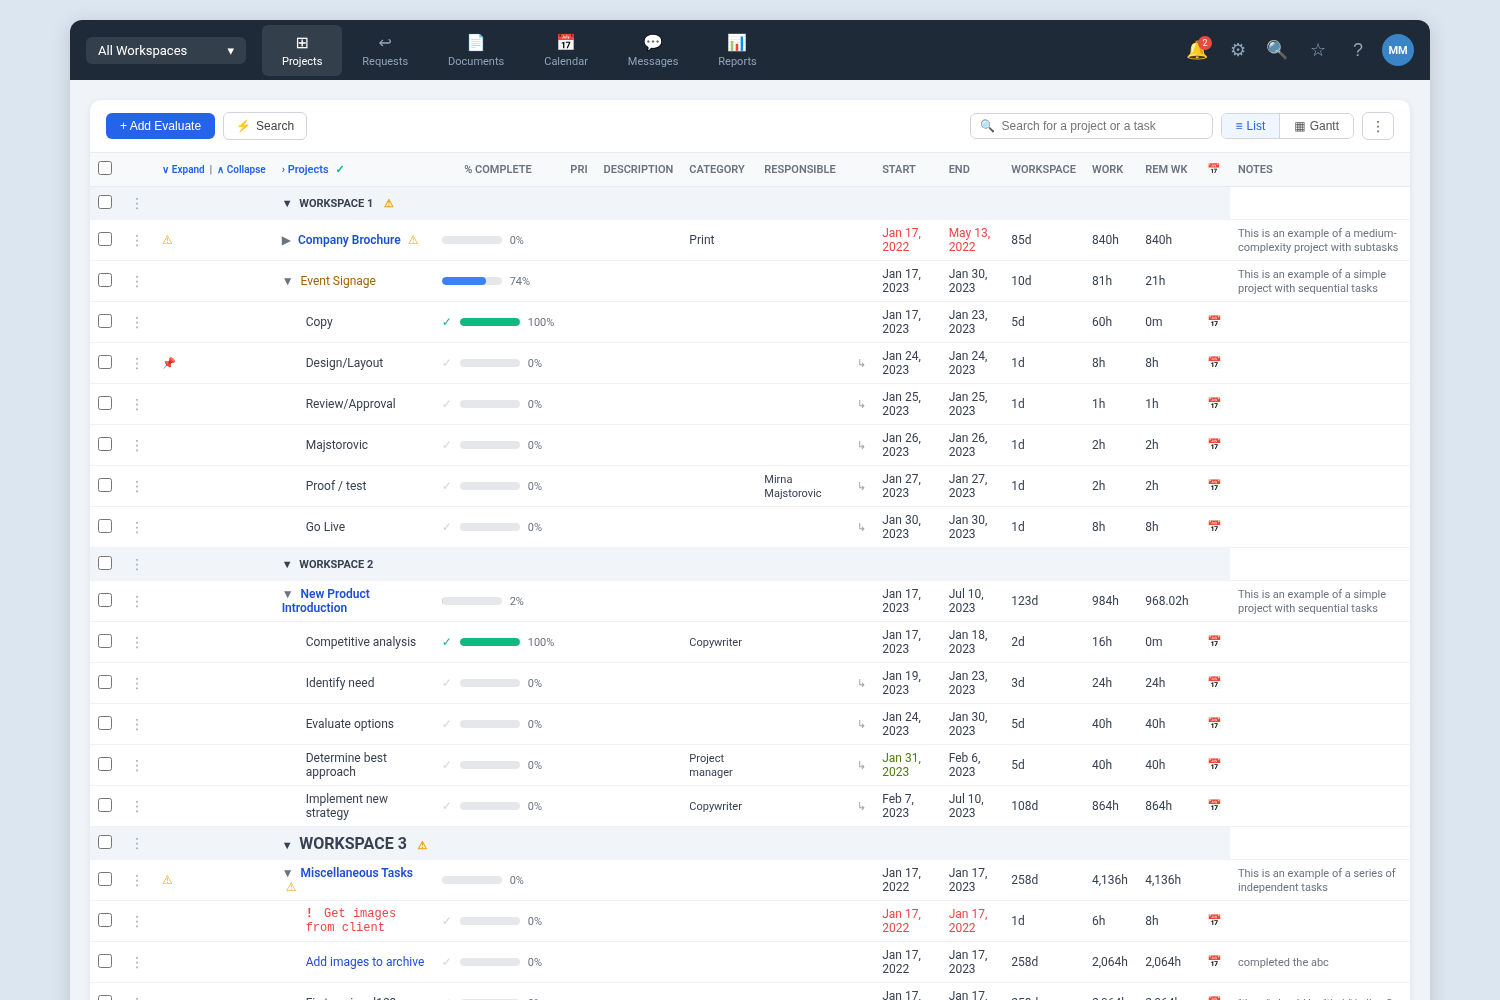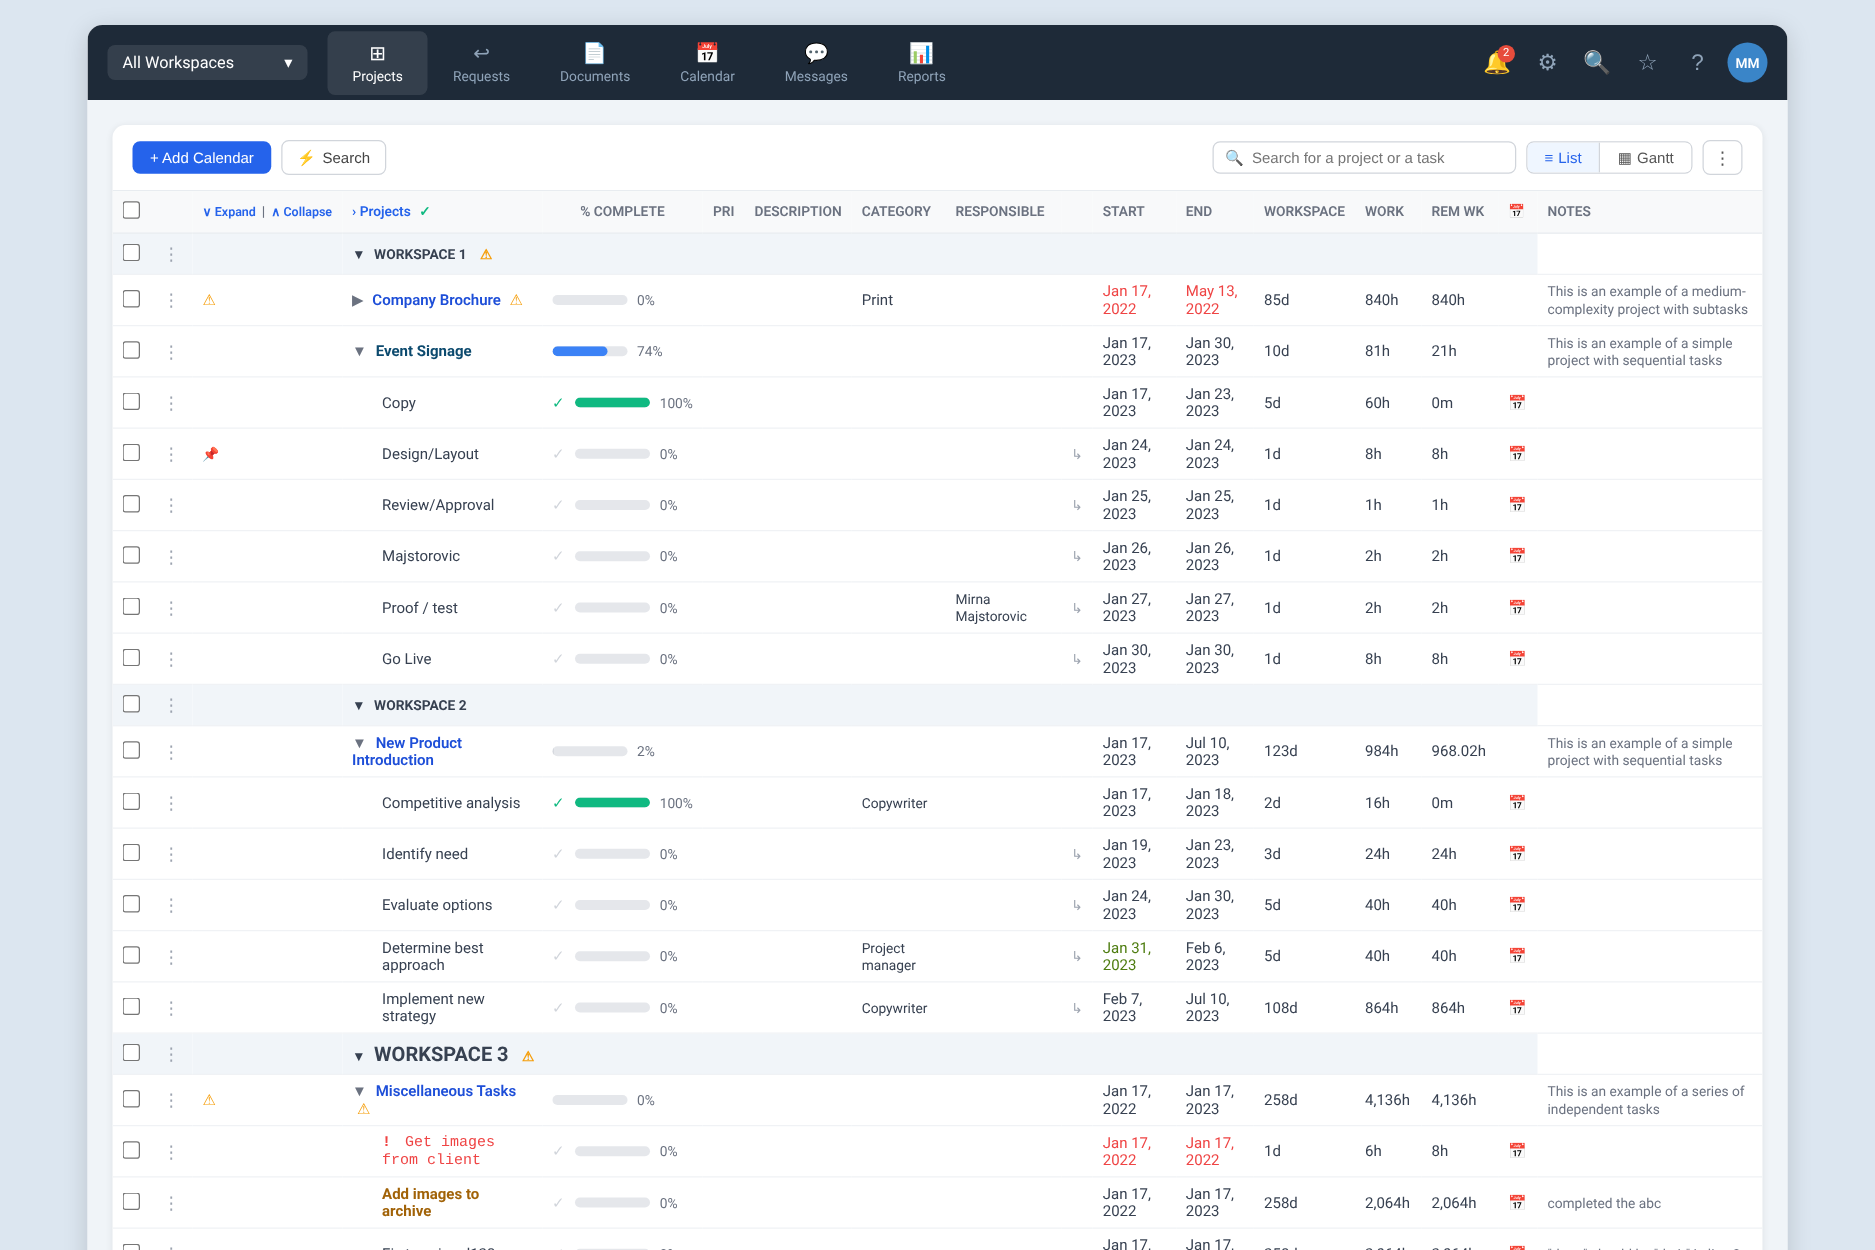--- a/index.html
+++ b/index.html
@@ -335,21 +335,21 @@
       <button class="action-btn">☆</button>
       <button class="action-btn">?</button>
       <div class="avatar">MM</div>
     </div>
   </div>
 
   <div class="main-content">
     <div class="content-card">
 
       <div class="toolbar">
-        <button class="btn-add-project">+ Add Calendar</button>
+        <button class="btn-add-project">+ Add Evaluate</button>
         <button class="btn-filter">
           <span>⚡</span>
           <span>Search</span>
         </button>
         <div class="search-container">
           <div class="search-input-wrapper">
             <span style="color:#9ca3af; font-size:12px;">🔍</span>
             <input type="text" class="search-input" placeholder="Search for a project or a task" style="">
           </div>
           <div class="view-toggle">
@@ -454,21 +454,21 @@
         <input type="checkbox" class="checkbox" style="">
       </td>
       <td>
         <button class="dots-btn">⋮</button>
       </td>
       <td>
         
       </td>
       <td>
         <span style="cursor:pointer; margin-right:4px; color:#6b7280;">▼</span>
-        <span style="font-weight:700; color:#0c4a6e; cursor:pointer;">Event Signage</span>
+        <span style="font-weight:400; color:#a16207; cursor:pointer;">Event Signage</span>
         
       </td>
       <td>
         <div class="progress-cell">
           <div class="progress-bar-wrapper">
             <div class="progress-bar blue" style="width:74%;"></div>
           </div>
           <span class="pct">74%</span>
         </div>
       </td>
@@ -1070,21 +1070,21 @@
         <input type="checkbox" class="checkbox" style="">
       </td>
       <td>
         <button class="dots-btn">⋮</button>
       </td>
       <td>
         
       </td>
       <td style="padding-left:32px;">
         
-        <span style="cursor:pointer; color:#a16207;font-weight:bold;">Add images to archive</span>
+        <span style="cursor:pointer; color:#1d4ed8;">Add images to archive</span>
       </td>
       <td>
         <div class="progress-cell">
           <span style="color:#d1d5db; margin-right:4px;">✓</span>
           <div class="progress-bar-wrapper">
             <div class="progress-bar gray" style="width:0%;"></div>
           </div>
           <span class="pct">0%</span>
         </div>
       </td>

